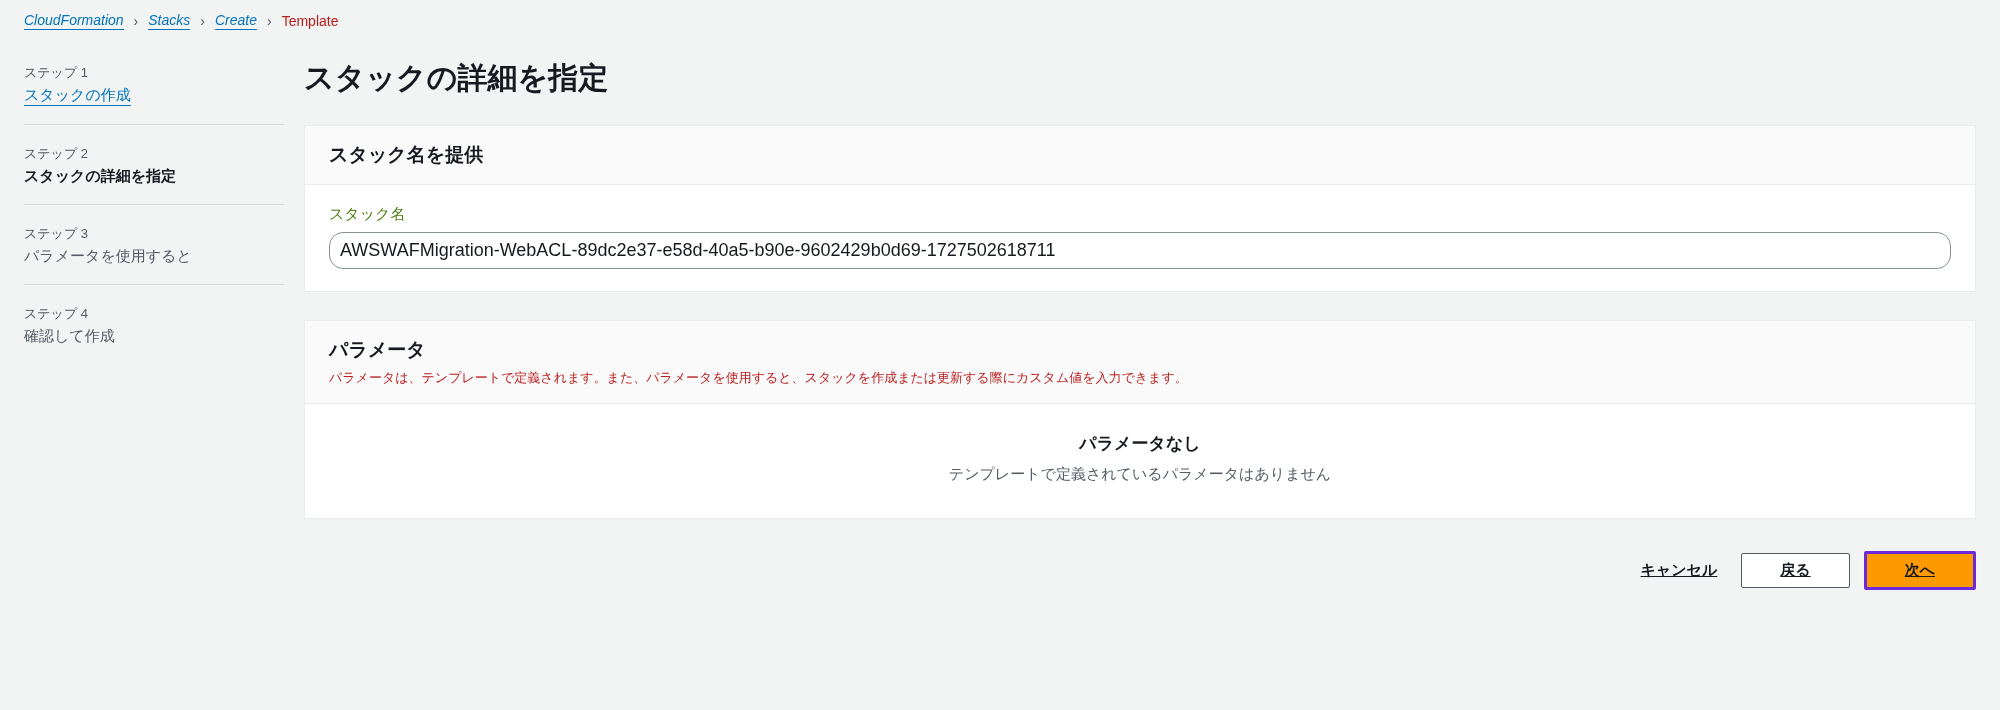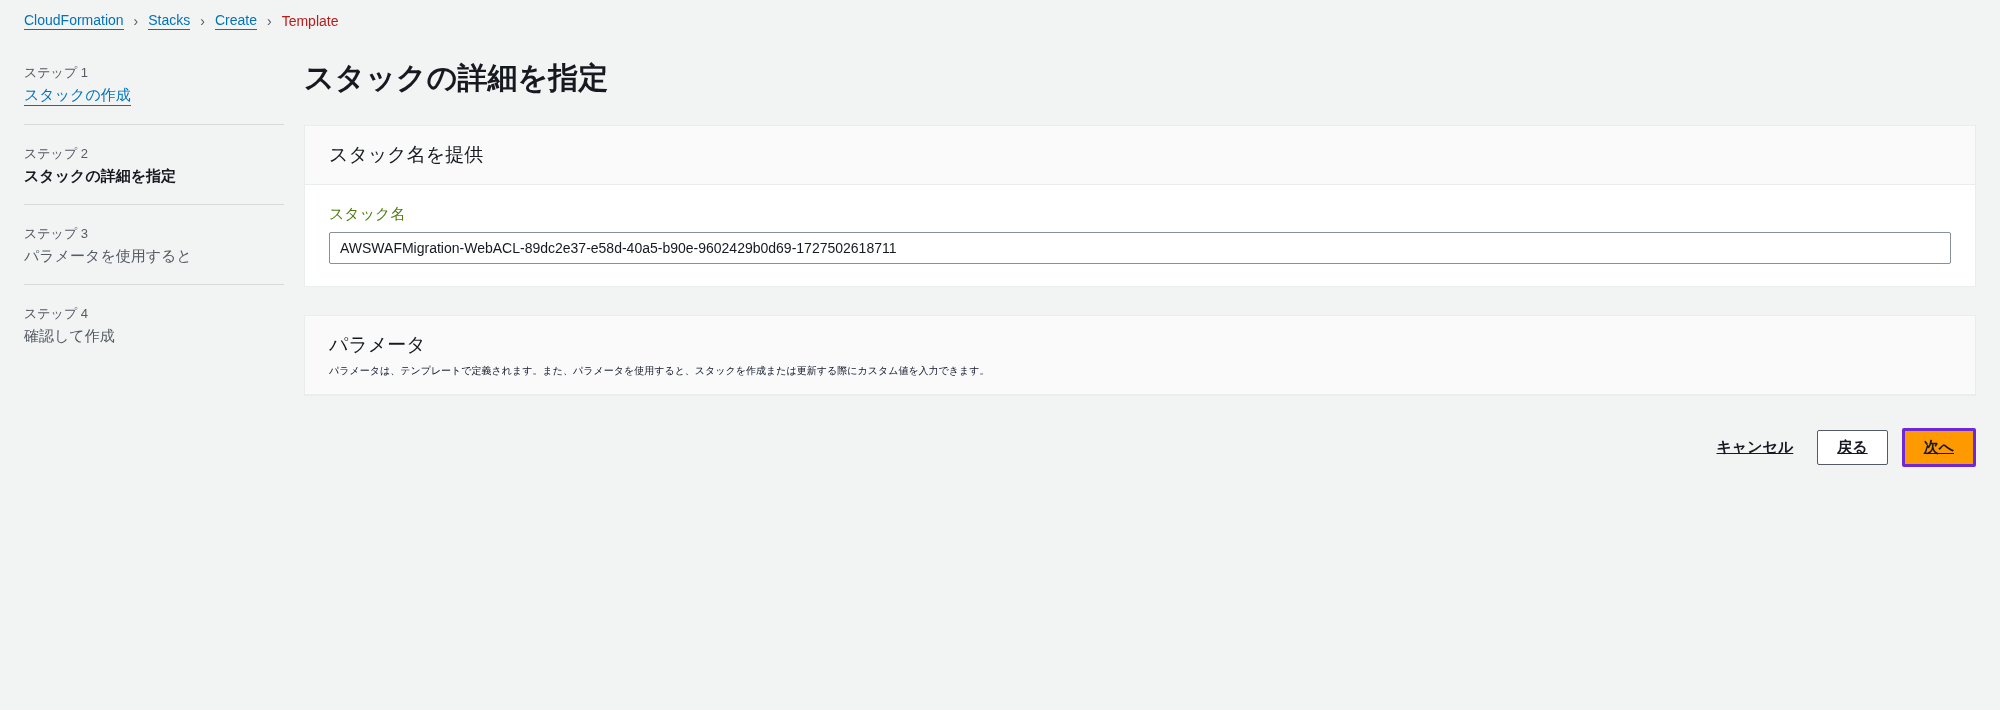--- a/index.html
+++ b/index.html
@@ -21,20 +21,21 @@
     align-items: center;
     gap: 10px;
     font-size: 14px;
     margin-bottom: 28px;
   }
   .breadcrumb a {
     color: #0073bb;
     text-decoration: none;
     border-bottom: 1px solid #0073bb;
     padding-bottom: 1px;
+    font-style: italic;
   }
   .breadcrumb .sep {
     color: #545b64;
     font-size: 14px;
     user-select: none;
   }
   .breadcrumb .current {
     color: #b91c1c;
   }
   
@@ -88,43 +89,43 @@
     border: 1px solid #eaeded;
     margin-bottom: 28px;
   }
   .panel-header {
     padding: 16px 24px;
     border-bottom: 1px solid #eaeded;
     background: #fafafa;
   }
   .panel-header h2 {
     font-size: 19px;
-    font-weight: 400;
+    font-weight: 700;
     color: #16191f;
   }
   .panel-header .desc {
-    font-size: 10px;
-    color: #0f172a;
+    font-size: 13px;
+    color: #b91c1c;
     margin-top: 6px;
   }
   .panel-body {
     padding: 20px 24px 22px 24px;
   }
   .field-label {
     font-size: 15px;
     color: #4d7c0f;
     margin-bottom: 8px;
     display: block;
   }
   input[type="text"].aws-input {
     width: 100%;
-    font-size: 14px;
+    font-size: 18px;
     padding: 7px 10px;
     border: 1px solid #879196;
-    border-radius: 2px;
+    border-radius: 14px;
     color: #16191f;
     background: #fff;
     outline: none;
   }
   .hint {
     font-size: 12.5px;
     color: #687078;
     margin-top: 8px;
   }
   
@@ -156,21 +157,21 @@
     border: none;
     color: #16191f;
     font-size: 15px;
     font-weight: 700;
     cursor: pointer;
     padding: 8px 10px;
   }
   .btn {
     font-size: 15px;
     font-weight: 700;
-    padding: 7px 19px;
+    padding: 7px 38px;
     border-radius: 2px;
     cursor: pointer;
   }
   .btn-secondary {
     background: #fff;
     border: 1px solid #545b64;
     color: #16191f;
   }
   .btn-primary {
     background: #ff9900;
@@ -225,20 +226,24 @@
           <label class="field-label">スタック名</label>
           <input type="text" class="aws-input" value="AWSWAFMigration-WebACL-89dc2e37-e58d-40a5-b90e-9602429b0d69-1727502618711" style="">
         </div>
       </section>
 
       <section class="panel">
         <div class="panel-header">
           <h2>パラメータ</h2>
           <div class="desc">パラメータは、テンプレートで定義されます。また、パラメータを使用すると、スタックを作成または更新する際にカスタム値を入力できます。</div>
         </div>
+        <div class="empty-state">
+          <div class="title">パラメータなし</div>
+          <div class="subtitle">テンプレートで定義されているパラメータはありません</div>
+        </div>
       </section>
 
       <div class="footer-actions">
         <button class="btn-link">キャンセル</button>
         <button class="btn btn-secondary">戻る</button>
         <button class="btn btn-primary">次へ</button>
       </div>
     </main>
   </div>
 </div>

